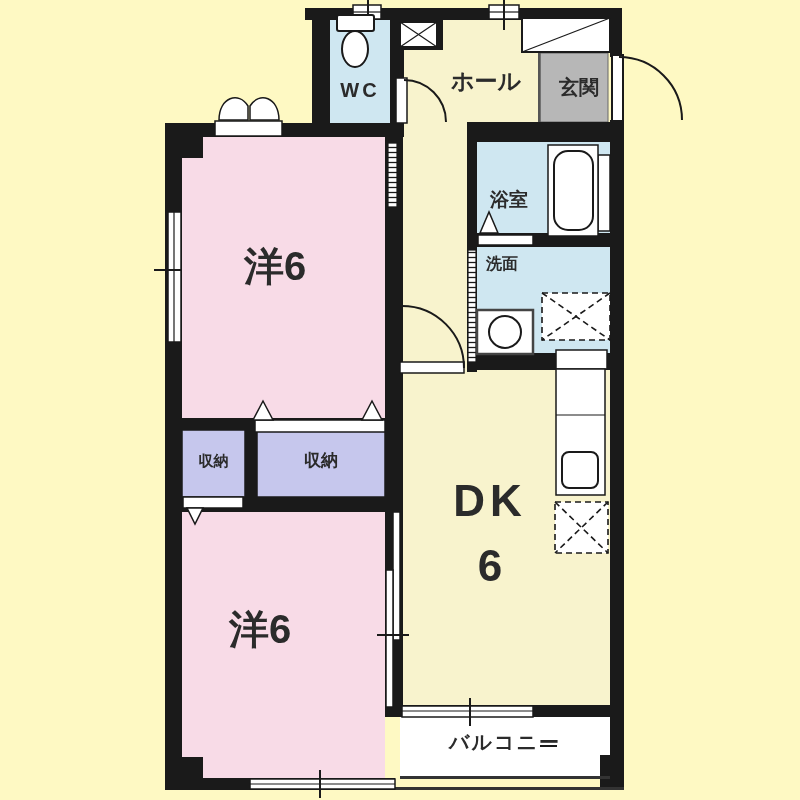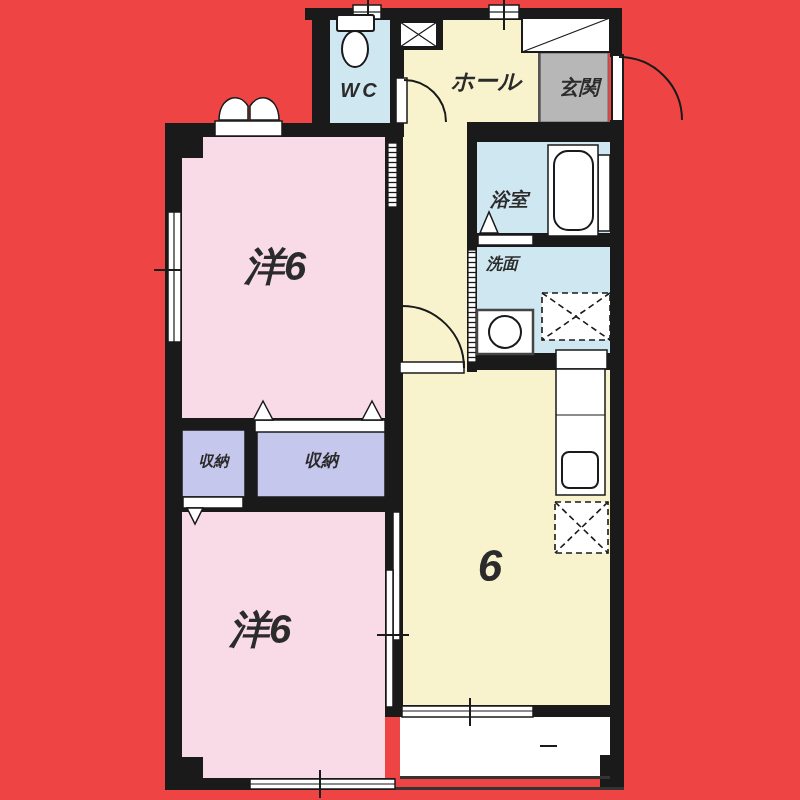--- a/index.html
+++ b/index.html
@@ -1,17 +1,17 @@
 <!DOCTYPE html>
 <html style="--c-pink: #f8dbe7; --c-cream: #f8f3cd; --c-blue: #cfe7f1; --c-lavender: #c6c7ed; --c-gray: #b7b7b7; --c-wall: #1a1a1a;"><head>
 <meta charset="utf-8">
 <style>
   html,body{margin:0;padding:0;background:#ffffff;}
-  #stage{position:relative;width:800px;height:800px;background:#ef4444;overflow:hidden;
-         font-family:"Liberation Sans","DejaVu Sans",sans-serif;font-style:italic;}
+  #stage{position:relative;width:800px;height:800px;background:#fef9c3;overflow:hidden;
+         font-family:"Liberation Sans","DejaVu Sans",sans-serif;}
   #plan-svg{position:absolute;left:0;top:0;}
   .room-pink{fill:var(--c-pink,#f8dbe7);}
   .room-cream{fill:var(--c-cream,#f8f3cd);}
   .room-blue{fill:var(--c-blue,#cfe7f1);}
   .room-lav{fill:var(--c-lavender,#c6c7ed);stroke:#1a1a1a;stroke-width:1.5;}
   .room-gray{fill:var(--c-gray,#b7b7b7);stroke:#666;stroke-width:1;}
   .room-white{fill:#ffffff;}
   .wall{fill:var(--c-wall,#1a1a1a);}
   .fix{fill:#ffffff;stroke:#1a1a1a;stroke-width:1.5;}
   .fix2{fill:#ffffff;stroke:#1a1a1a;stroke-width:2;}
@@ -182,14 +182,16 @@
 
   <div class="lbl" style="left:328px;top:80px;width:64px;font-size:20px;letter-spacing:3px;">WC</div>
   <div class="lbl" style="left:430px;top:70px;width:112px;font-size:23px;">ホール</div>
   <div class="lbl" style="left:538px;top:77px;width:82px;font-size:20px;">玄関</div>
   <div class="lbl" style="left:479px;top:190px;width:60px;font-size:19px;">浴室</div>
   <div class="lbl" style="left:470px;top:256px;width:64px;font-size:16px;">洗面</div>
   <div class="lbl" style="left:183px;top:453px;width:61px;font-size:15px;">収納</div>
   <div class="lbl" style="left:288px;top:452px;width:66px;font-size:17px;">収納</div>
   <div class="lbl" style="left:205px;top:246px;width:140px;font-size:40px;">洋6</div>
   <div class="lbl" style="left:190px;top:609px;width:140px;font-size:40px;">洋6</div>
+  <div class="lbl" style="left:430px;top:479px;width:120px;font-size:44px;letter-spacing:5px;">DK</div>
   <div class="lbl" style="left:430px;top:544px;width:120px;font-size:44px;">6</div>
+  <div class="lbl" style="left:425px;top:732px;width:160px;font-size:20px;letter-spacing:2px;">バルコニー</div>
 </div>
 
 </body></html>

